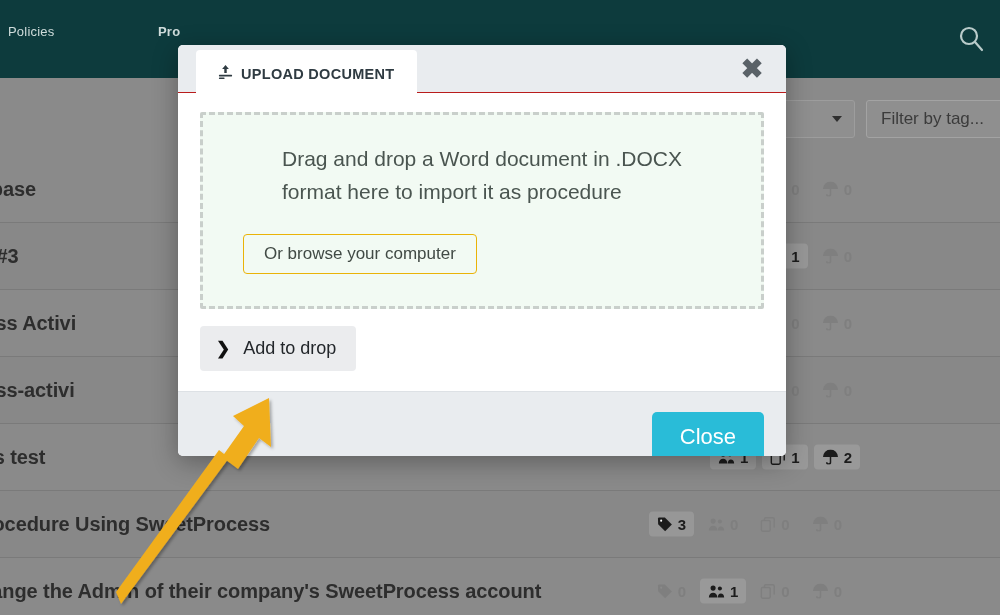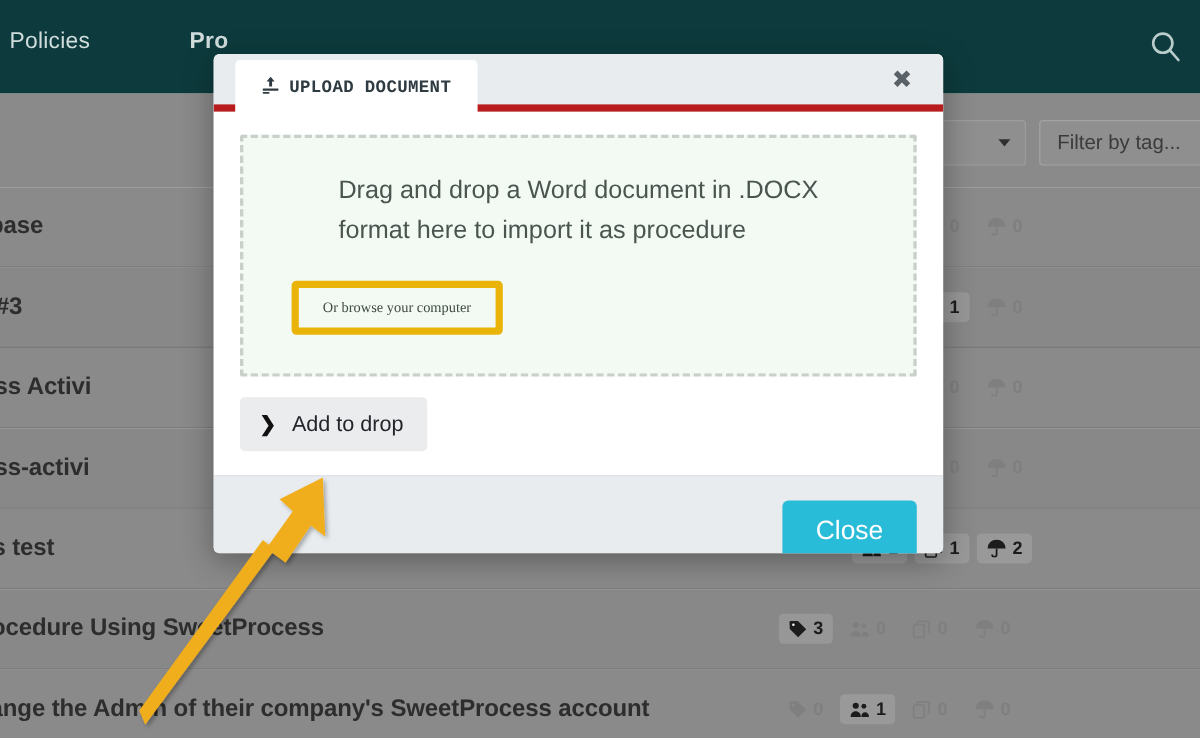--- a/index.html
+++ b/index.html
@@ -19,21 +19,21 @@
   #page { position: absolute; inset: 0; }
 
   .topbar {
     position: absolute; top: 0; left: 0;
     width: 1000px; height: 78px;
     background: #0d3b3d;
   }
   .nav-item {
     position: absolute;
     top: 24px;
-    font-size: 19px;
+    font-size: 13px;
     color: #cfdcdb;
     letter-spacing: .2px;
     white-space: nowrap;
   }
   .nav-policies { left: 8px; }
   .nav-procedures { left: 158px; font-weight: bold; }
   .search-icon {
     position: absolute; top: 24px; right: 14px;
     width: 30px; height: 30px;
     color: #b9cbca;
@@ -129,22 +129,21 @@
     width: 608px;
     background: #ffffff;
     border-radius: 5px;
     box-shadow: 0 6px 26px rgba(0,0,0,0.32);
     overflow: hidden;
   }
   .modal-header {
     position: relative;
     height: 48px;
     background: #e9ecef;
-    border-bottom: 6px solid #b91c1c;
-    font-family: Liberation Mono, monospace;
+    border-bottom: 1px solid #b91c1c;
   }
   .modal-tab {
     position: absolute;
     left: 18px; top: 5px;
     height: 48px;
     background: #ffffff;
     border-radius: 4px 4px 0 0;
     display: flex; align-items: center;
     gap: 8px;
     padding: 0 22px;
@@ -180,27 +179,26 @@
     font-size: 21px;
     color: #4a5550;
     line-height: 1.55;
     max-width: 400px;
     margin: 0 auto;
   }
   .dz-button {
     display: inline-block;
     margin-top: 26px;
     padding: 9px 20px;
-    border: 6px solid #eab308;
+    border: 1px solid #eab308;
     border-radius: 4px;
     background: #f2faf3;
-    font-size: 12px;
+    font-size: 17px;
     color: #414a45;
     cursor: pointer;
-    font-family: Liberation Serif, serif;
   }
   .teams-row { padding: 17px 22px 20px 22px; background:#fff; }
   .teams-btn {
     display: inline-flex;
     align-items: center;
     gap: 13px;
     background: #ebecee;
     border: none;
     border-radius: 4px;
     padding: 12px 20px 12px 16px;

